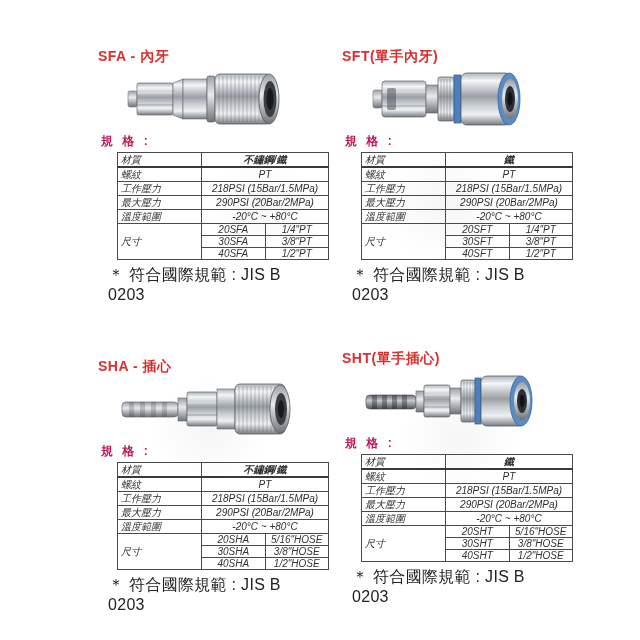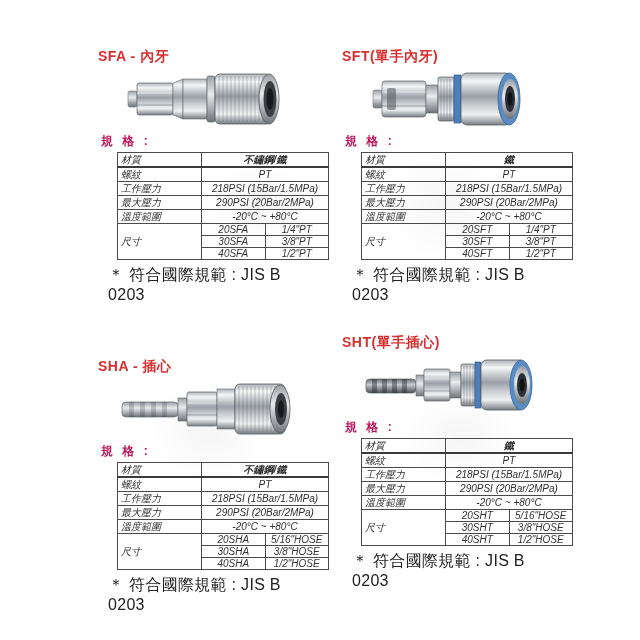--- a/index.html
+++ b/index.html
@@ -14,21 +14,21 @@
   .watermark {
     position: absolute;
     border-radius: 50%;
     background: radial-gradient(closest-side, rgba(120,120,120,0.07), rgba(120,120,120,0.0));
     pointer-events: none;
   }
   .card { position: absolute; width: 224px; }
   #card-sfa { left: 98px;  top: 48px; }
   #card-sft { left: 342px; top: 48px; }
   #card-sha { left: 98px;  top: 358px; }
-  #card-sht { left: 342px; top: 334px; }
+  #card-sht { left: 342px; top: 350px; }
 
   .title {
     margin: 0 0 2px 0;
     text-align: left;
     font-size: 14px;
     font-weight: bold;
     color: #d92f2f;
     letter-spacing: 0.5px;
     height: 17px;
     line-height: 17px;

